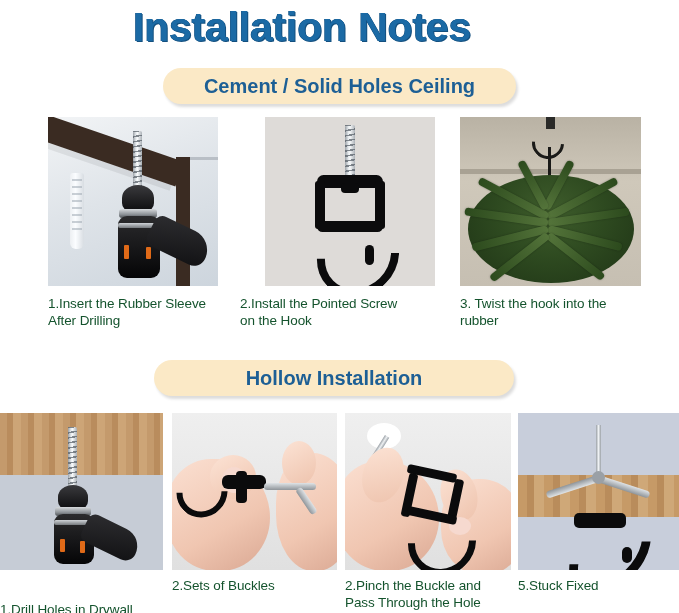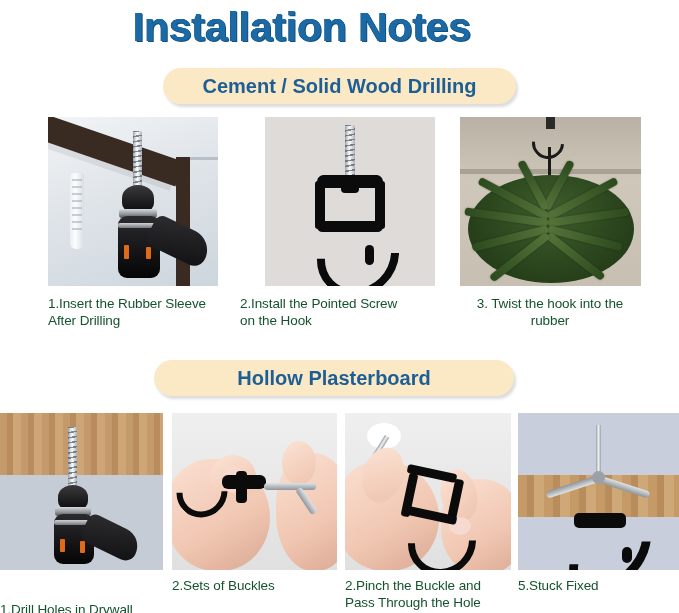--- a/index.html
+++ b/index.html
@@ -180,21 +180,21 @@
   }
   .toggle-wing { position:absolute; height:7px; border-radius:4px;
     background: linear-gradient(180deg,#dfe3e6,#8f959a); transform-origin:left center; }
   .bolt { position:absolute; width:5px; background: linear-gradient(90deg,#9aa0a6,#eef1f3,#9aa0a6); }
 </style>
 </head>
 <body>
 
 <div class="page-title">Installation Notes</div>
 
-<div class="section-pill pill-cement">Cement / Solid Wood Drilling</div>
+<div class="section-pill pill-cement">Cement / Solid Holes Ceiling</div>
 
 <div class="tile" style="left:48px; top:117px; width:170px; height:169px;">
   <div class="s1-bg"></div>
   <div class="s1-beam"></div>
   <div class="s1-beam2"></div>
   <div class="s1-wallline"></div>
   <div class="s1-sleeve"></div>
   <div class="screw-shaft" style="left:85px; top:14px; height:62px;"></div>
   <div class="drill-chuck" style="left:74px; top:68px; width:32px; height:26px;"></div>
   <div class="drill-collar" style="left:71px; top:92px; width:38px; height:9px;"></div>
@@ -230,23 +230,23 @@
   <div class="frond" style="left:88px; top:102px; width:82px; transform:rotate(-8deg);"></div>
   <div class="frond" style="left:88px; top:108px; width:76px; transform:rotate(14deg);"></div>
   <div class="frond" style="left:88px; top:114px; width:70px; transform:rotate(38deg);"></div>
   <div class="frond" style="left:88px; top:96px; width:78px; transform:rotate(208deg);"></div>
   <div class="frond" style="left:88px; top:102px; width:84px; transform:rotate(188deg);"></div>
   <div class="frond" style="left:88px; top:108px; width:78px; transform:rotate(166deg);"></div>
   <div class="frond" style="left:88px; top:114px; width:72px; transform:rotate(142deg);"></div>
   <div class="frond" style="left:86px; top:88px; width:54px; transform:rotate(-62deg);"></div>
   <div class="frond" style="left:86px; top:88px; width:54px; transform:rotate(242deg);"></div>
 </div>
-<div class="caption" style="left:460px; top:295px; width:180px;text-align:center;">3. Twist the hook into the rubber</div>
-
-<div class="section-pill pill-hollow">Hollow Plasterboard</div>
+<div class="caption" style="left:460px; top:295px; width:180px;">3. Twist the hook into the rubber</div>
+
+<div class="section-pill pill-hollow">Hollow Installation</div>
 
 <div class="tile" style="left:0px; top:413px; width:163px; height:157px;">
   <div class="s4-wood"></div>
   <div class="s4-lower"></div>
   <div class="screw-shaft" style="left:68px; top:14px; height:66px; width:9px;"></div>
   <div class="drill-chuck" style="left:58px; top:72px; width:30px; height:24px;"></div>
   <div class="drill-collar" style="left:55px; top:94px; width:36px; height:9px;"></div>
   <div class="drill-body" style="left:54px; top:101px; width:40px; height:50px;"></div>
   <div class="drill-silver" style="left:54px; top:107px; width:40px; height:5px;"></div>
   <div class="drill-grip" style="left:82px; top:110px; width:58px; height:30px;"></div>

